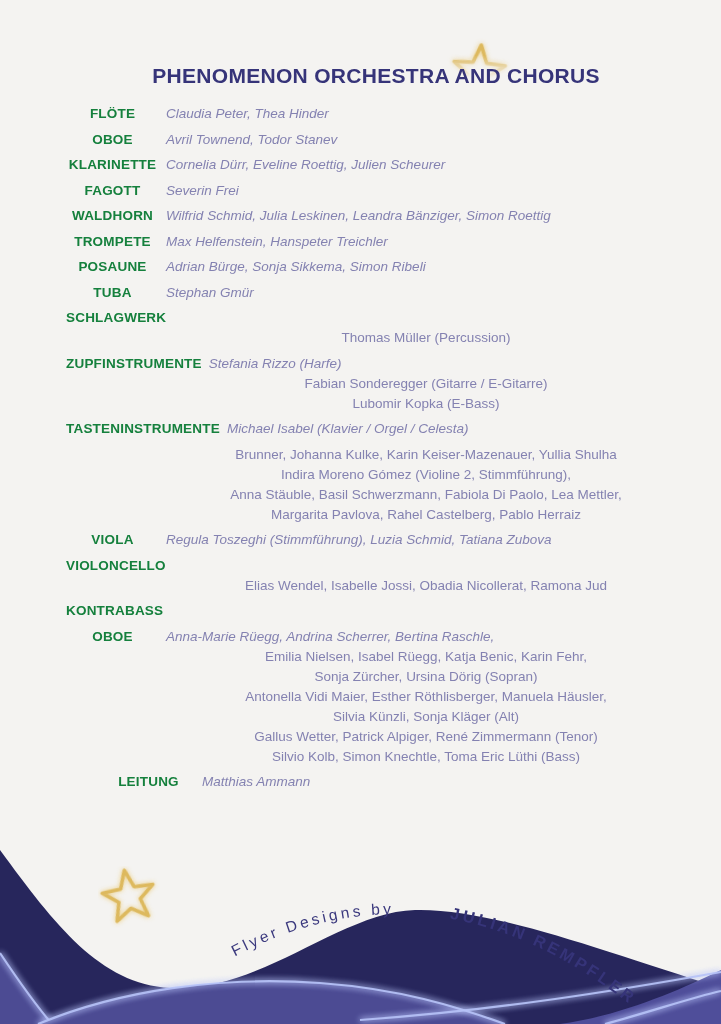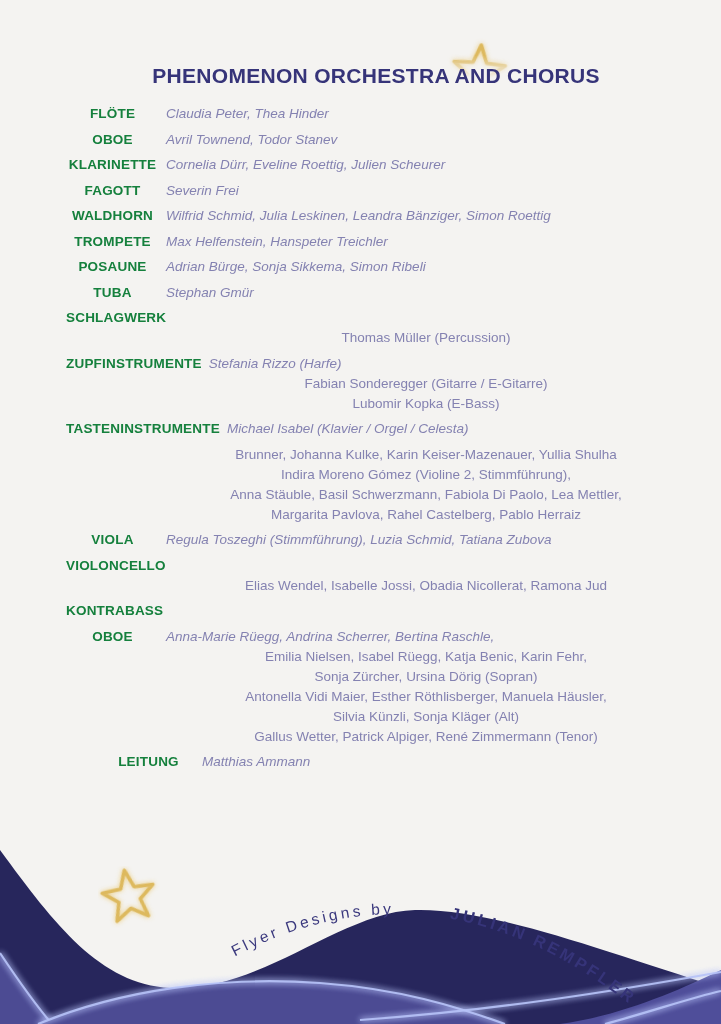--- a/index.html
+++ b/index.html
@@ -173,20 +173,21 @@
       <div class="row">
         <div class="first">
             <span class="lbl">OBOE</span>
             <span class="names">Anna-Marie Rüegg, Andrina Scherrer, Bertina Raschle,</span>
           </div>
         <div class="cont">Emilia Nielsen, Isabel Rüegg, Katja Benic, Karin Fehr,</div>
         <div class="cont">Sonja Zürcher, Ursina Dörig (Sopran)</div>
         <div class="cont">Antonella Vidi Maier, Esther Röthlisberger, Manuela Häusler,</div>
         <div class="cont">Silvia Künzli, Sonja Kläger (Alt)</div>
         <div class="cont">Gallus Wetter, Patrick Alpiger, René Zimmermann (Tenor)</div>
+        <div class="cont">Silvio Kolb, Simon Knechtle, Toma Eric Lüthi (Bass)</div>
       </div>
 
       <div class="row leader">
         <div class="first">
             <span class="lbl">LEITUNG</span>
             <span class="names">Matthias Ammann</span>
           </div>
       </div>
 
     </div>

